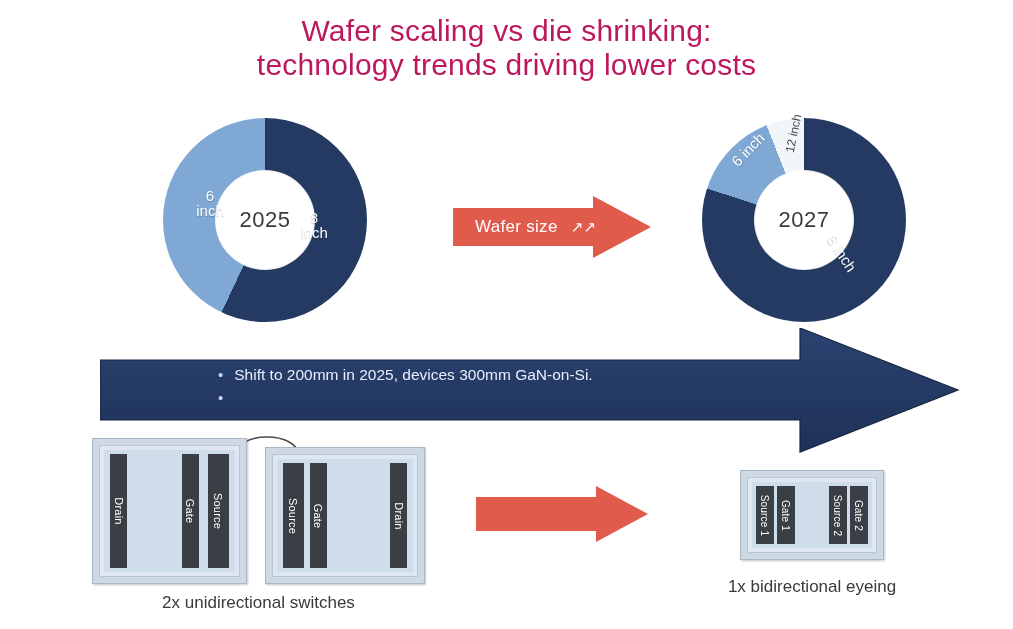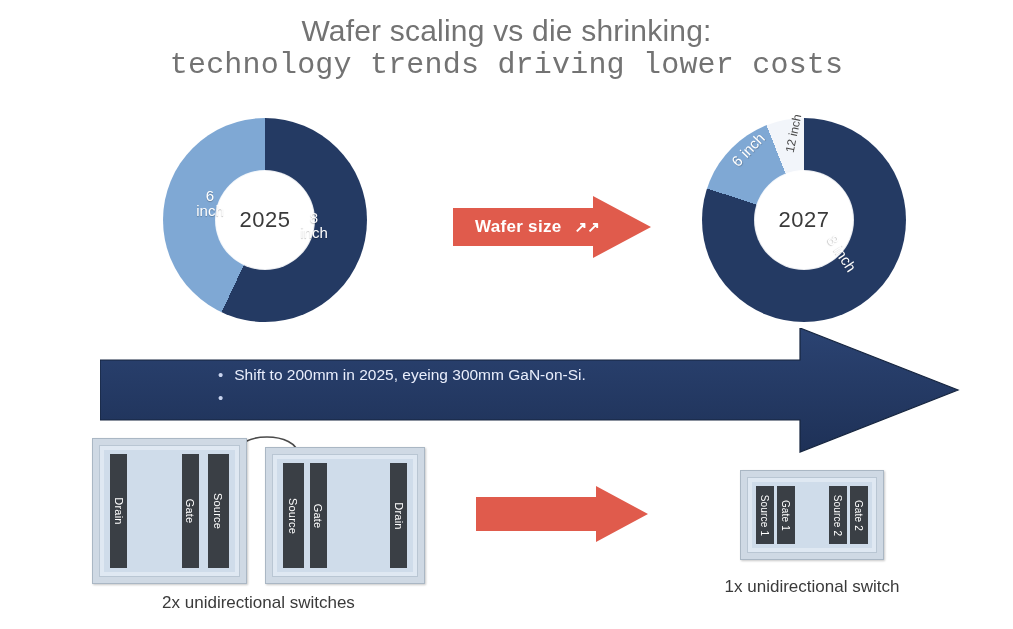--- a/index.html
+++ b/index.html
@@ -7,23 +7,23 @@
     width:1013px;height:629px;position:relative;overflow:hidden;
     font-family:"Liberation Sans", sans-serif;
     color:#2b2b2b;
   }
   .slide{position:absolute;inset:0;background:#ffffff;}
 
   
   .title{
     position:absolute;left:0;right:0;top:14px;
     text-align:center;font-size:30px;line-height:34px;
-    font-weight:400;color:#737373;letter-spacing:.2px;
-  }
-  .title .l2{display:block;font-family:Liberation Mono, monospace;}
+    font-weight:400;color:#be185d;letter-spacing:.2px;
+  }
+  .title .l2{display:block;}
   .subtitle{
     position:absolute;left:0;right:0;top:92px;text-align:center;
     font-size:14.5px;font-style:italic;color:#9a9a9a;letter-spacing:.1px;
   }
 
   
   .donut-wrap{position:absolute;}
   .donut{position:relative;width:100%;height:100%;border-radius:50%;}
   .donut .hole{
     position:absolute;left:26%;top:26%;width:48%;height:48%;
@@ -114,21 +114,21 @@
     <div class="donut" id="donut2030" style="background: conic-gradient(rgb(36, 58, 99) 0deg, rgb(36, 58, 99) 288deg, rgb(127, 168, 212) 288deg, rgb(127, 168, 212) 338.4deg, rgb(242, 245, 250) 338.4deg, rgb(242, 245, 250) 360deg);">
       <div class="hole">
         <span>2027</span>
       </div>
     </div>
     <div class="seg-label" style="left:110px;top:128px;width:60px;transform:rotate(57deg);">8 inch</div>
     <div class="seg-label" style="left:18px;top:24px;width:56px;transform:rotate(-46deg);">6 inch</div>
     <div class="seg-label dark" style="left:63px;top:8px;width:58px;transform:rotate(-78deg);font-size:12px;">12 inch</div>
   </div>
 
-  <div class="red-arrow" style="left:453px;top:196px;width:198px;height:62px;font-weight:bold;">
+  <div class="red-arrow" style="left:453px;top:196px;width:198px;height:62px;">
     <svg width="198" height="62" viewBox="0 0 198 62">
       <polygon points="0,12 140,12 140,0 198,31 140,62 140,50 0,50" fill="#e05b4c"></polygon>
     </svg>
     <div class="txt" style="left:22px;top:21px;">
       <span>Wafer size</span>
       <span style="margin-left:8px;font-size:15px;">↗↗</span>
     </div>
   </div>
 
   <div class="navy-banner">
@@ -138,21 +138,21 @@
           <stop offset="0%" stop-color="#2b4372"></stop>
           <stop offset="100%" stop-color="#1e3157"></stop>
         </linearGradient>
       </defs>
       <polygon points="0,32 700,32 700,0 858,62 700,124 700,92 0,92" fill="url(#navyGrad)" stroke="#16253f" stroke-width="1.2"></polygon>
     </svg>
   </div>
   <div class="banner-text">
     <div class="row">
       <span class="bullet">•</span>
-      <span>Shift to 200mm in 2025, eyeing 300mm GaN-on-Si.</span>
+      <span>Shift to 200mm in 2025, devices 300mm GaN-on-Si.</span>
     </div>
     <div class="row">
       <span class="bullet">•</span>
     </div>
   </div>
 
   <svg class="link-arc" style="left:232px;top:425px;width:70px;height:30px;" viewBox="0 0 70 30">
     <path d="M4,30 C4,6 66,6 66,30" fill="none" stroke="#4a4a4a" stroke-width="1.6"></path>
   </svg>
 
@@ -212,15 +212,15 @@
         <div class="pad" style="right:25px;width:18px;">
           <span style="font-size:10px;">Source 2</span>
         </div>
         <div class="pad" style="right:4px;width:18px;">
           <span style="font-size:10px;">Gate 2</span>
         </div>
       </div>
     </div>
   </div>
 
-  <div class="caption" style="left:672px;top:577px;width:280px;">1x unidirectional switch</div>
+  <div class="caption" style="left:672px;top:577px;width:280px;">1x bidirectional eyeing</div>
 
 </div>
 
 </body></html>

